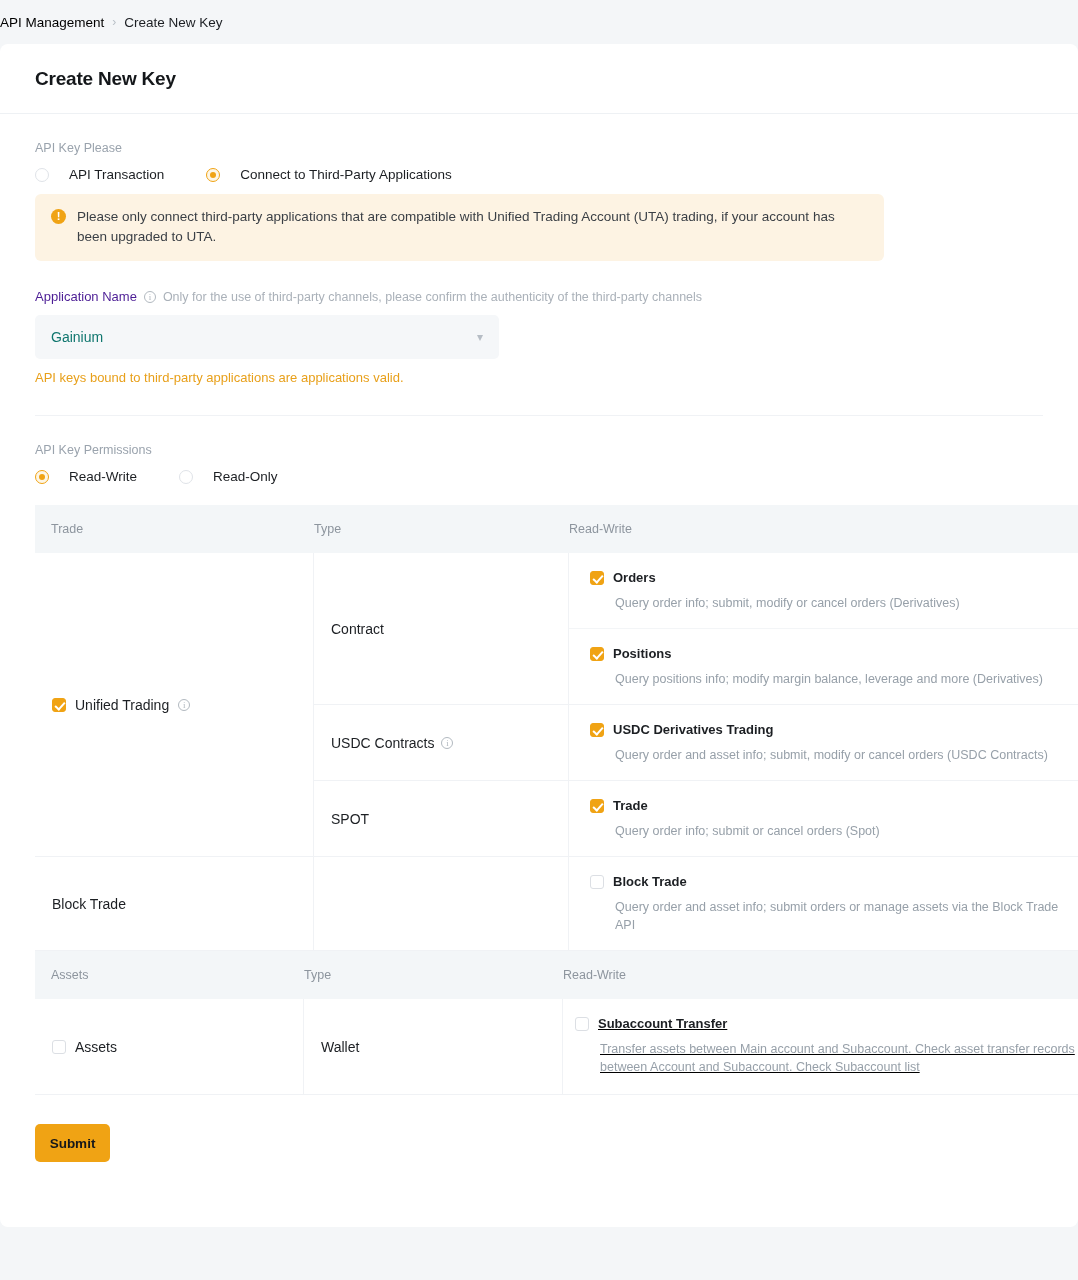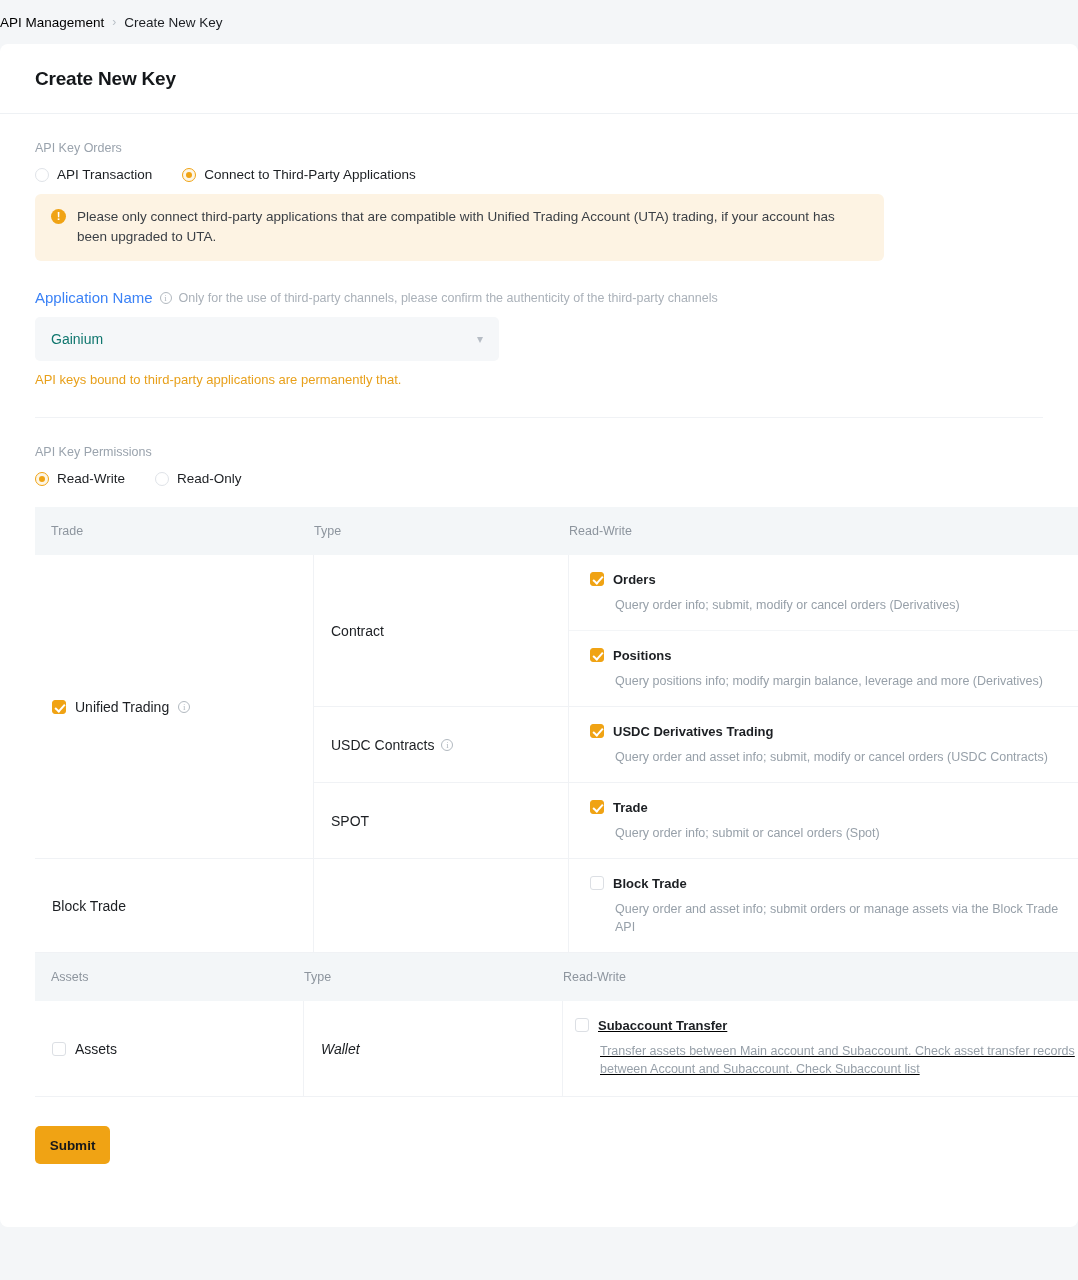--- a/index.html
+++ b/index.html
@@ -53,21 +53,21 @@
   .section-label {
     font-size: 12.5px;
     color: #9aa3ad;
     margin-top: 27px;
   }
 
   
   .radio-row {
     display: flex;
     align-items: center;
-    gap: 8px;
+    gap: 20px;
     margin-top: 12px;
   }
   .radio {
     width: 14px; height: 14px;
     border-radius: 50%;
     border: 1px solid #dfe3e8;
     background: #fff;
     display: inline-block;
     position: relative;
     flex: 0 0 auto;
@@ -120,21 +120,21 @@
     line-height: 20px;
   }
 
   
   .appname-row {
     display: flex;
     align-items: center;
     gap: 7px;
     margin-top: 28px;
   }
-  .appname-label { font-size: 15px; color: #3b82f6; }
+  .appname-label { font-size: 13px; color: #4c1d95; }
   .info-icon {
     width: 12px; height: 12px;
     border-radius: 50%;
     border: 1px solid #b2b9c0;
     color: #b2b9c0;
     font-size: 9px;
     line-height: 10px;
     text-align: center;
     display: inline-block;
     font-family: "Liberation Serif", serif;
@@ -198,21 +198,21 @@
     color: #1c1f23;
   }
   .c-perm { flex: 1; }
 
   .perm-block {
     padding: 17px 0 16px 21px;
   }
   .perm-block + .perm-block { border-top: 1px solid #f3f5f7; }
   .perm-head {
     display: flex;
-    align-items: flex-start;
+    align-items: center;
     gap: 9px;
   }
   .perm-name {
     font-size: 13px;
     color: #1c1f23;
     font-weight: bold;
   }
   .perm-desc {
     font-size: 12.5px;
     color: #97a0a9;
@@ -246,21 +246,21 @@
   .grp-label {
     display: flex;
     align-items: center;
     gap: 9px;
     font-size: 14px;
     color: #1c1f23;
   }
 
   
   .c-trade.assets { width: 269px; }
-  .c-type.assets  { width: 259px; font-style: italic; }
+  .c-type.assets  { width: 259px; }
 
   .thead.assets .th1 { width: 269px; }
   .thead.assets .th2 { width: 259px; }
 
   
   .submit-wrap { padding: 29px 0 0 0; }
   .submit {
     width: 75px; height: 38px;
     background: #f0a314;
     border: none;
@@ -282,21 +282,21 @@
 </div>
 
 <div class="card">
 
   <div class="card-head">
     <div class="card-title">Create New Key</div>
   </div>
 
   <div class="body">
 
-    <div class="section-label">API Key Orders</div>
+    <div class="section-label">API Key Please</div>
 
     <div class="radio-row">
       <span class="radio"></span>
       <span class="radio-label">API Transaction</span>
       <span class="radio on"></span>
       <span class="radio-label last">Connect to Third-Party Applications</span>
     </div>
 
     <div class="alert">
       <span class="alert-icon">!</span>
@@ -307,21 +307,21 @@
       <span class="appname-label">Application Name</span>
       <span class="info-icon">i</span>
       <span class="appname-hint">Only for the use of third-party channels, please confirm the authenticity of the third-party channels</span>
     </div>
 
     <div class="select">
       <span class="select-value">Gainium</span>
       <span class="chev">▾</span>
     </div>
 
-    <div class="valid-note">API keys bound to third-party applications are permanently that.</div>
+    <div class="valid-note">API keys bound to third-party applications are applications valid.</div>
 
     <div class="divider"></div>
 
     <div class="section-label">API Key Permissions</div>
 
     <div class="radio-row">
       <span class="radio on"></span>
       <span class="radio-label">Read-Write</span>
       <span class="radio"></span>
       <span class="radio-label last">Read-Only</span>

